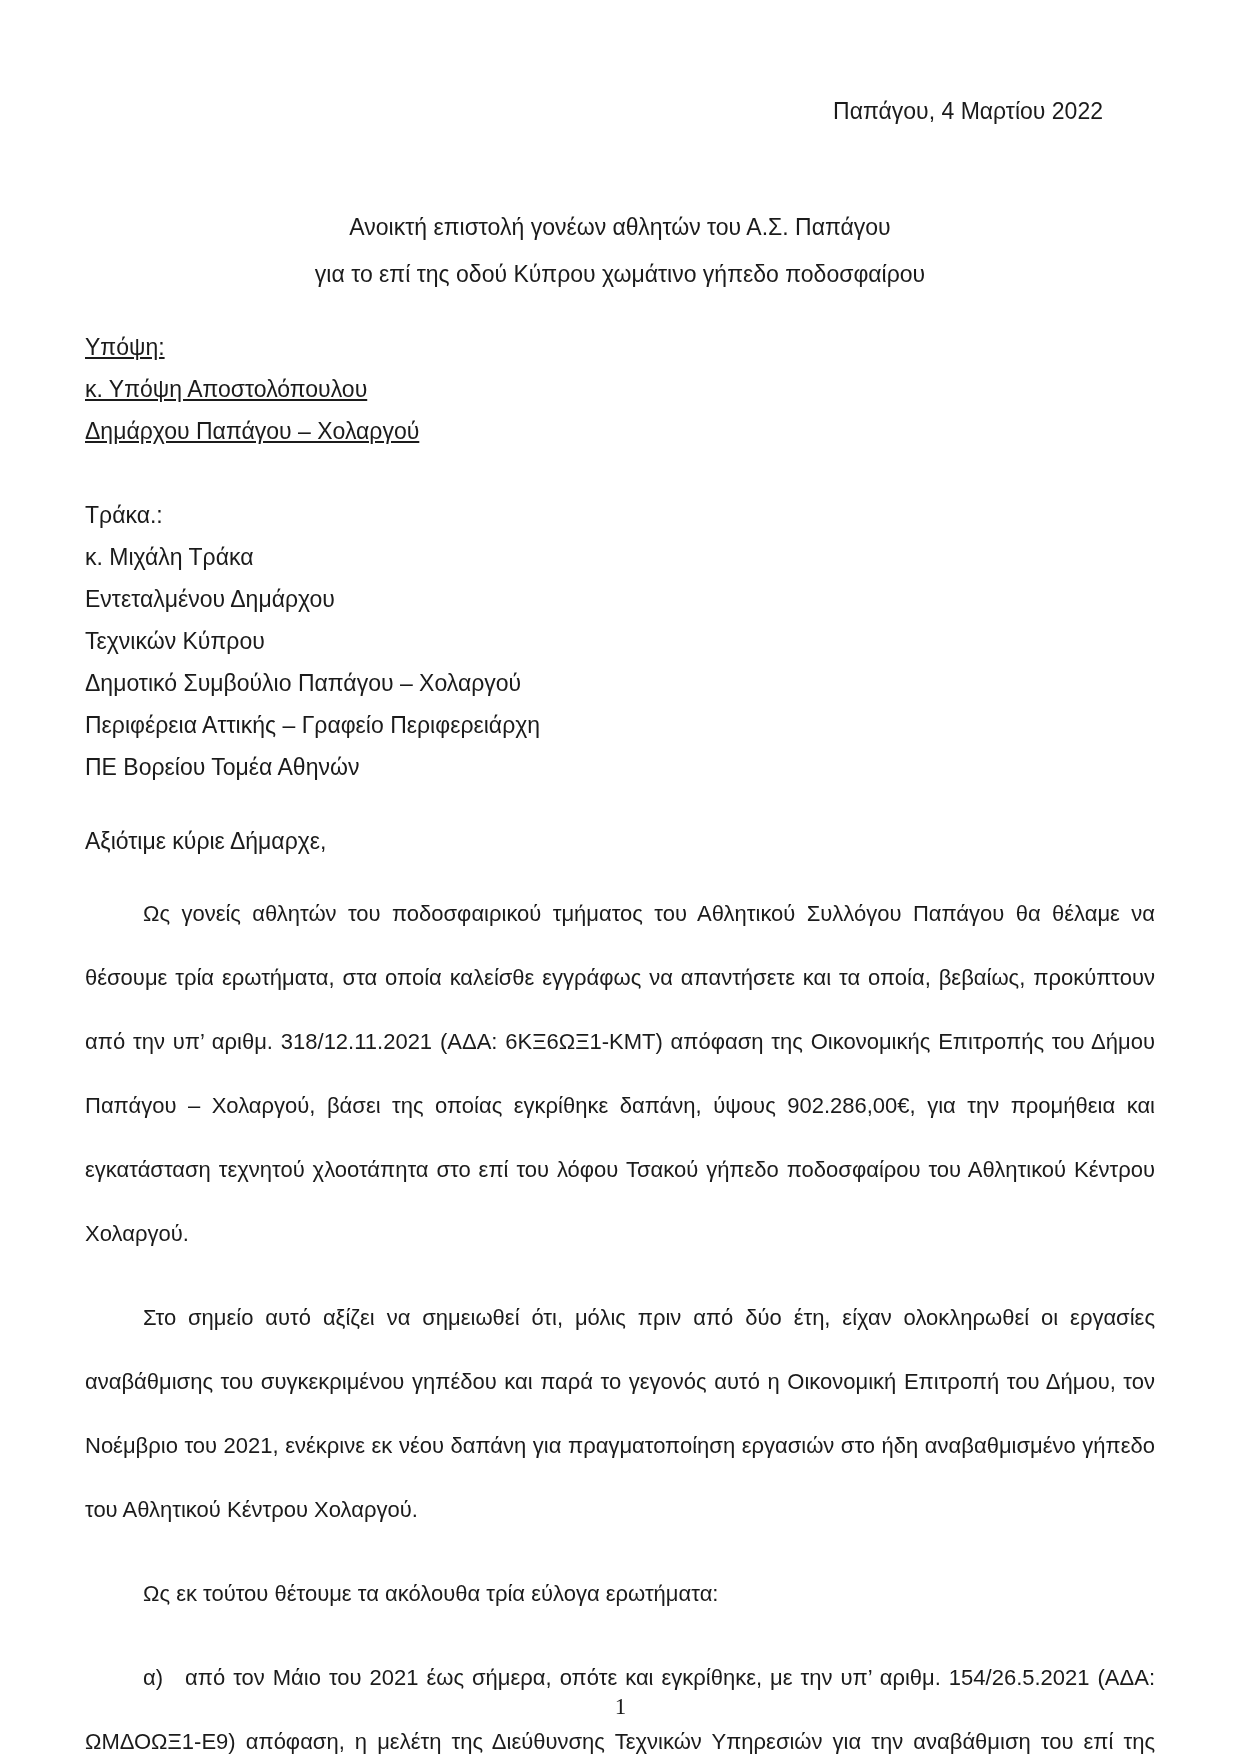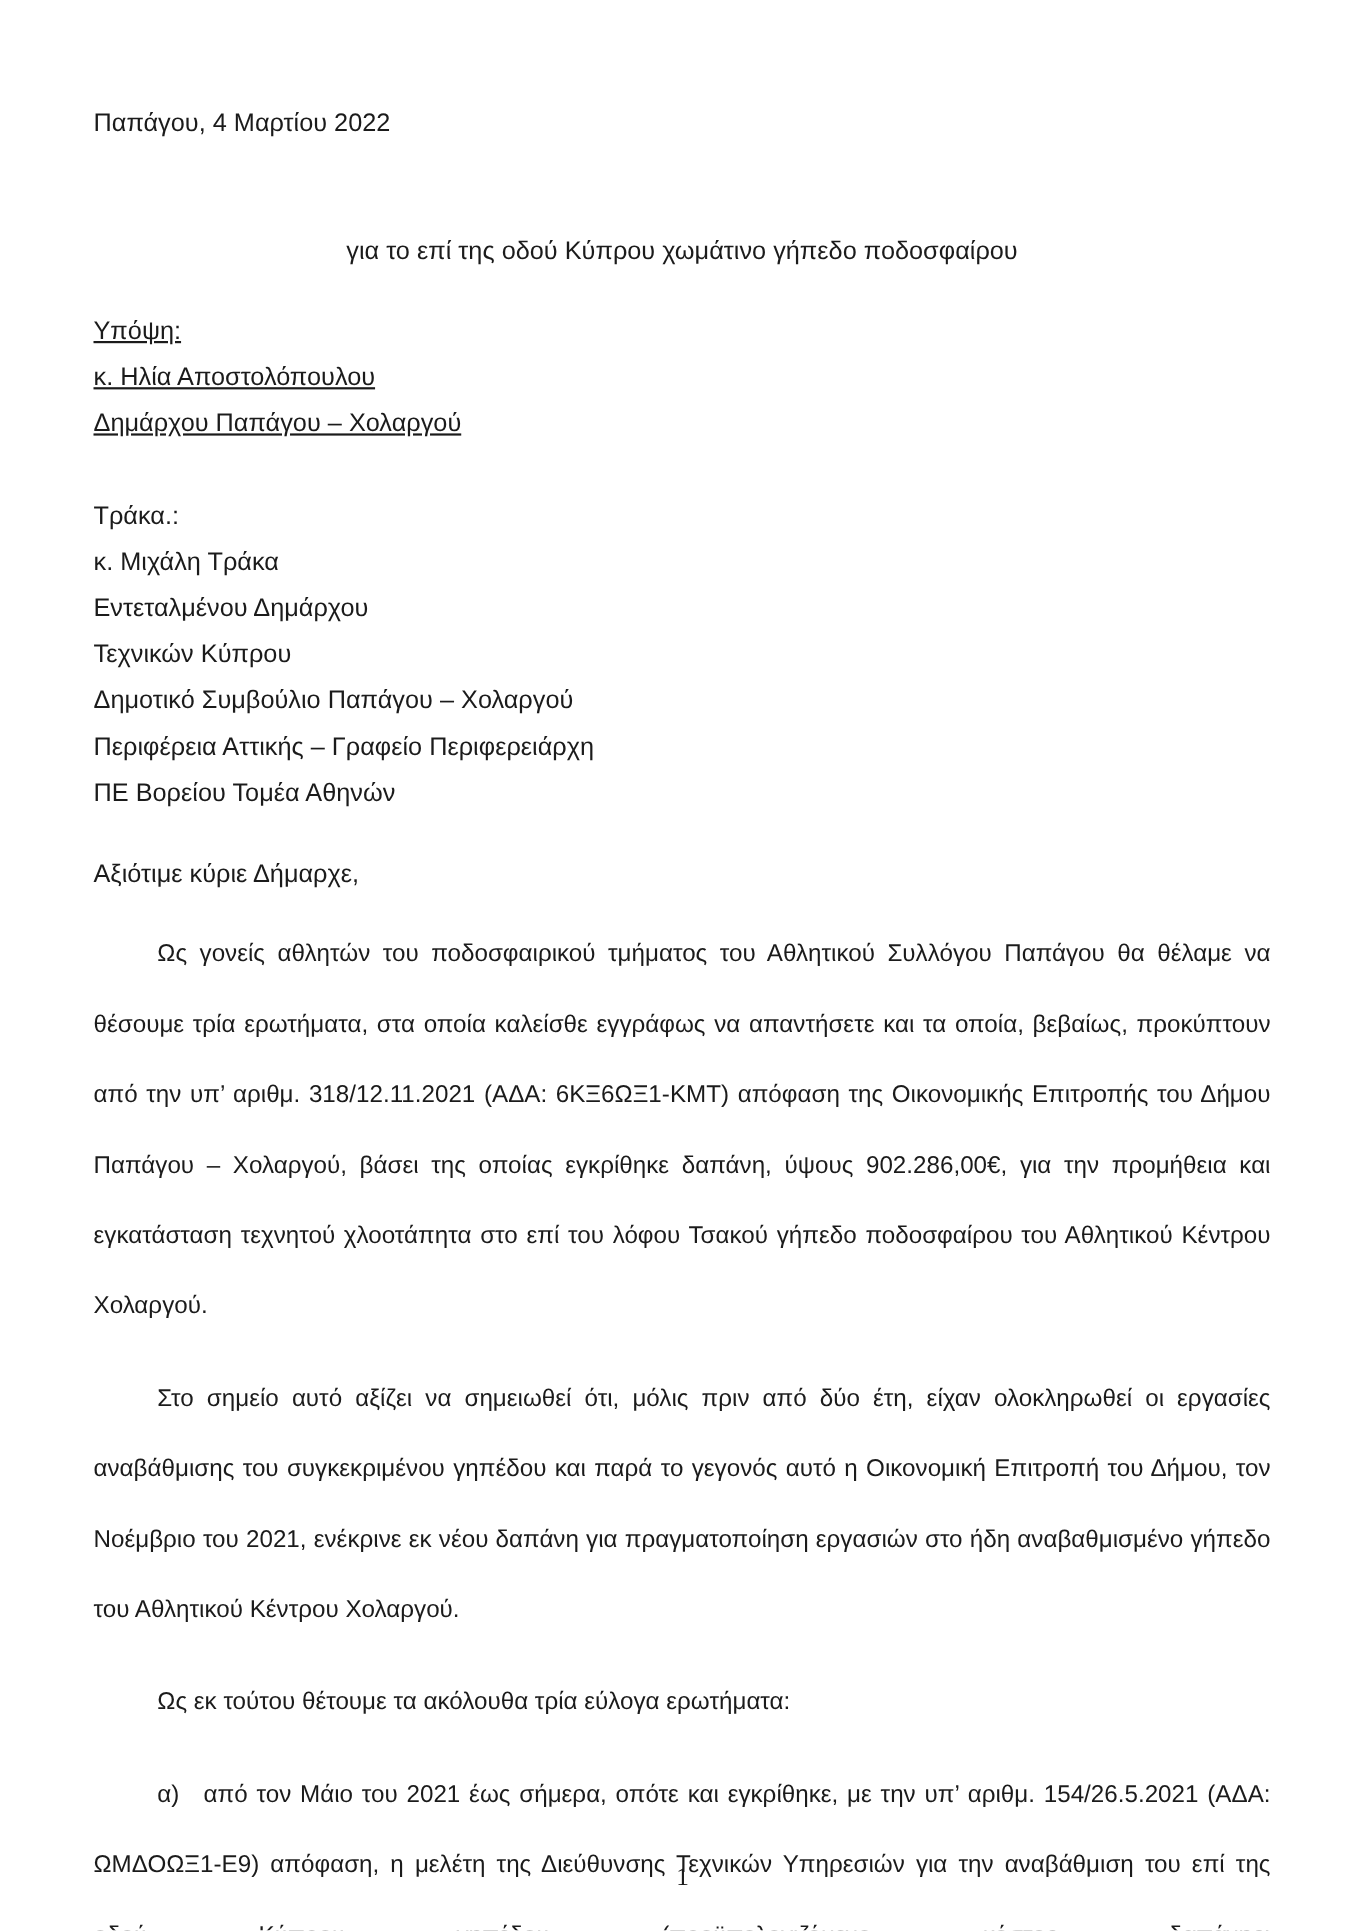--- a/index.html
+++ b/index.html
@@ -15,21 +15,21 @@
     color: #1b1b1b;
     font-family: "Liberation Sans", "DejaVu Sans", sans-serif;
     overflow: hidden;
     box-sizing: border-box;
   }
   .content {
     padding: 0 86px 0 85px;
   }
   .date {
     margin-top: 96px;
-    text-align: left;
+    text-align: right;
     padding-right: 52px;
     font-size: 23px;
     line-height: 30px;
   }
   .title {
     margin-top: 78px;
     text-align: center;
     font-size: 23px;
     line-height: 47px;
   }
@@ -68,26 +68,27 @@
 </style>
 </head>
 <body>
 
 <div class="page">
   <div class="content">
 
     <div class="date">Παπάγου, 4 Μαρτίου 2022</div>
 
     <div class="title">
+      <div>Ανοικτή επιστολή γονέων αθλητών του Α.Σ. Παπάγου</div>
       <div>για το επί της οδού Κύπρου χωμάτινο γήπεδο ποδοσφαίρου</div>
     </div>
 
     <div class="addr-block addr-attention">
       <div>Υπόψη:</div>
-      <div>κ. Ηλία Αποστολόπουλου</div>
+      <div>κ. Υπόψη Αποστολόπουλου</div>
       <div>Δημάρχου Παπάγου – Χολαργού</div>
     </div>
 
     <div class="addr-block addr-cc">
       <div>Τράκα.:</div>
       <div>κ. Μιχάλη Τράκα</div>
       <div>Εντεταλμένου Δημάρχου</div>
       <div>Τεχνικών Κύπρου</div>
       <div>Δημοτικό Συμβούλιο Παπάγου – Χολαργού</div>
     </div>

